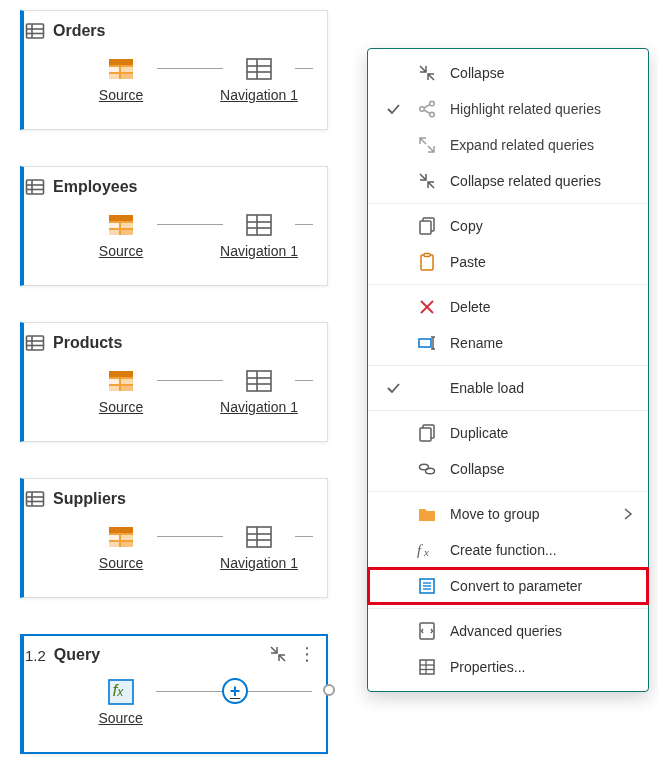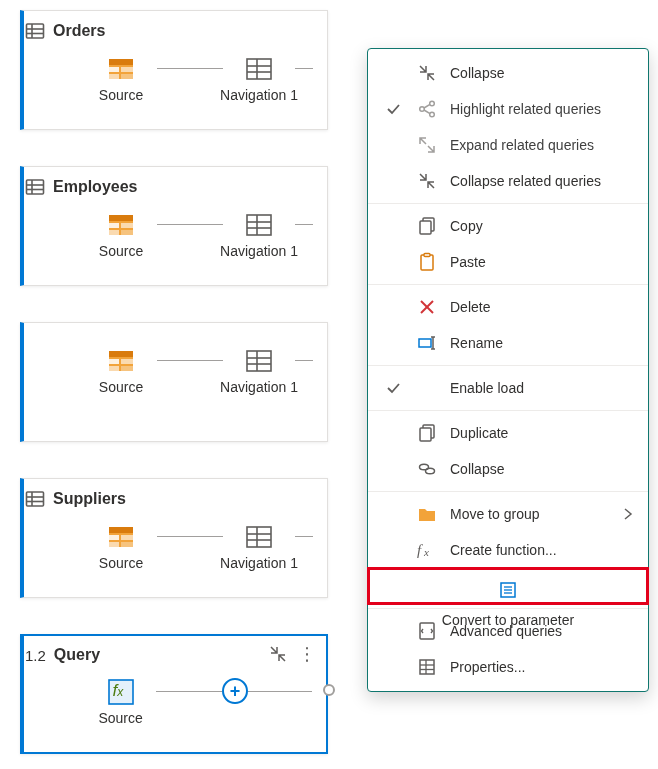--- a/index.html
+++ b/index.html
@@ -40,20 +40,21 @@
     display: flex;
     gap: 10px;
     align-items: center;
   }
   .steps {
     display: flex;
     align-items: center;
     margin-top: 14px;
     padding-left: 60px;
     position: relative;
+    text-decoration: underline;
   }
   .step {
     display: flex;
     flex-direction: column;
     align-items: center;
     width: 72px;
   }
   .conn {
     flex: 0 0 66px;
     height: 1px;
@@ -135,21 +136,20 @@
     color: #605e5c;
   }
   .menu-sep {
     height: 1px;
     background: #edebe9;
     margin: 4px 0;
   }
   .menu-item.boxed {
     outline: 3px solid #e3001b;
     outline-offset: -2px;
-    flex-direction: column;
   }
   
   svg { display:block; }
 </style>
 </head>
 <body>
 
 <svg width="0" height="0" style="position:absolute">
   <defs>
     <g id="ic-table">
@@ -293,20 +293,28 @@
         <svg width="28" height="28">
             <use href="#ic-table-gray"></use>
           </svg>
         <span class="step-label" style="white-space:nowrap;">Navigation 1</span>
       </div>
       <div class="right-conn"></div>
     </div>
   </div>
 
   <div class="card">
+    <div class="card-header">
+      <span class="ico">
+          <svg width="20" height="20">
+            <use href="#ic-table"></use>
+          </svg>
+        </span>
+      <span class="ttl">Products</span>
+    </div>
     <div class="steps">
       <div class="step">
         <svg width="28" height="28">
             <use href="#ic-table-orange"></use>
           </svg>
         <span class="step-label">Source</span>
       </div>
       <div class="conn"></div>
       <div class="step">
         <svg width="28" height="28">

